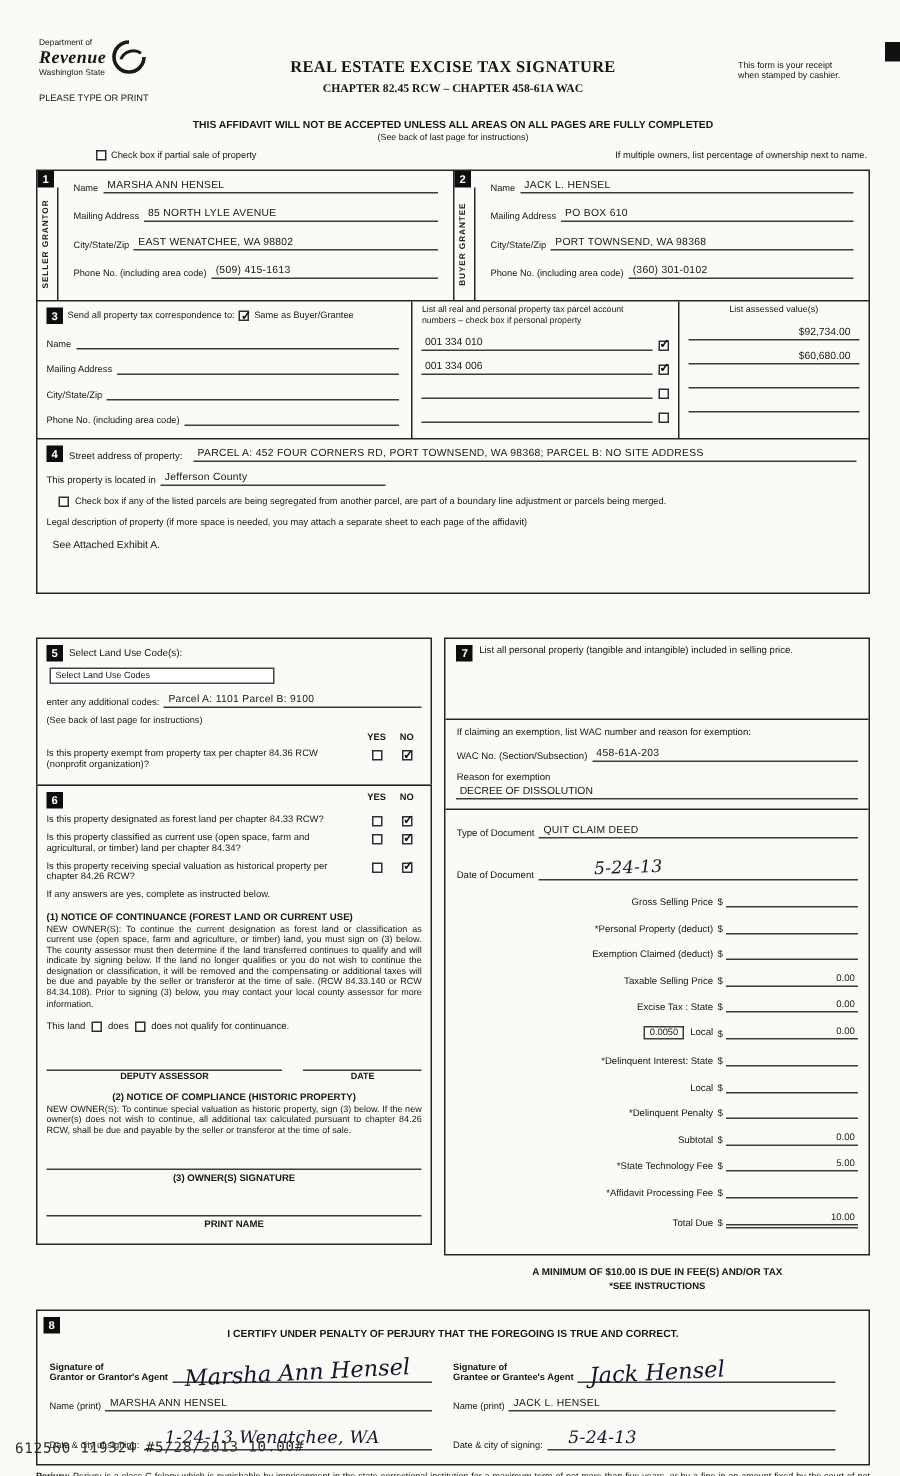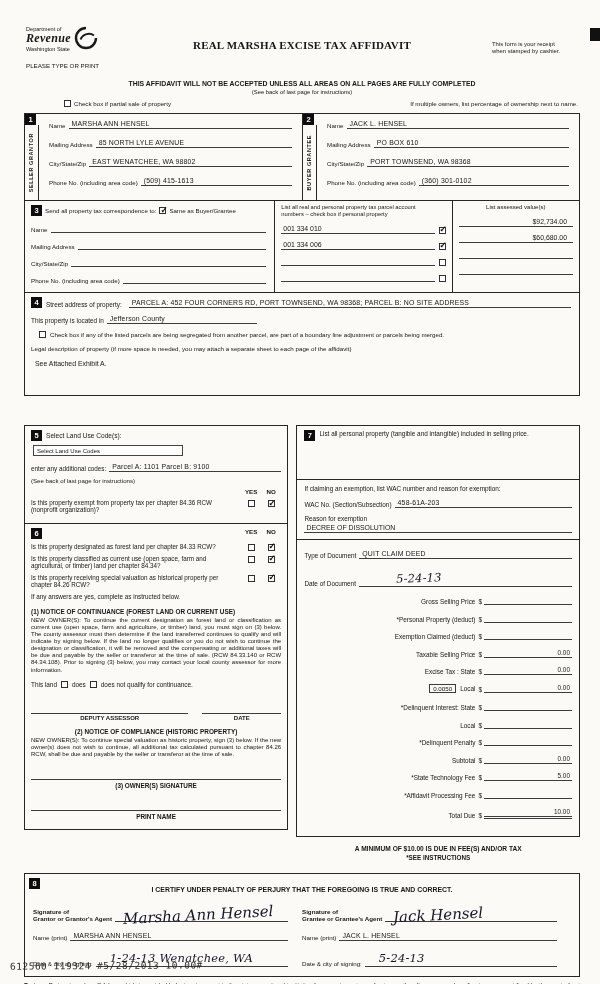--- a/index.html
+++ b/index.html
@@ -131,21 +131,22 @@
         <div class="l1">Department of</div>
         <div class="l2">Revenue</div>
         <div class="l3">Washington State</div>
       </div>
       <svg width="24" height="24" viewBox="0 0 24 24">
         <path d="M12 2 A10 10 0 1 0 22 12" fill="none" stroke="#1a1a1a" stroke-width="2.4"></path>
         <path d="M6.5 13.5 C 9 7.5 16 6.5 20 9.5" fill="none" stroke="#1a1a1a" stroke-width="2"></path>
       </svg>
     </div>
     <div class="titleblock">
-      <div class="title">REAL MARSHA EXCISE TAX AFFIDAVIT</div>
+      <div class="title">REAL ESTATE EXCISE TAX SIGNATURE</div>
+      <div class="subtitle">CHAPTER 82.45 RCW – CHAPTER 458-61A WAC</div>
     </div>
     <div class="receipt">
       <div>This form is your receipt</div>
       <div>when stamped by cashier.</div>
     </div>
     <div class="plz">PLEASE TYPE OR PRINT</div>
   </div>
 
   <div class="warn">THIS AFFIDAVIT WILL NOT BE ACCEPTED UNLESS ALL AREAS ON ALL PAGES ARE FULLY COMPLETED</div>
   <div class="seeback">(See back of last page for instructions)</div>

